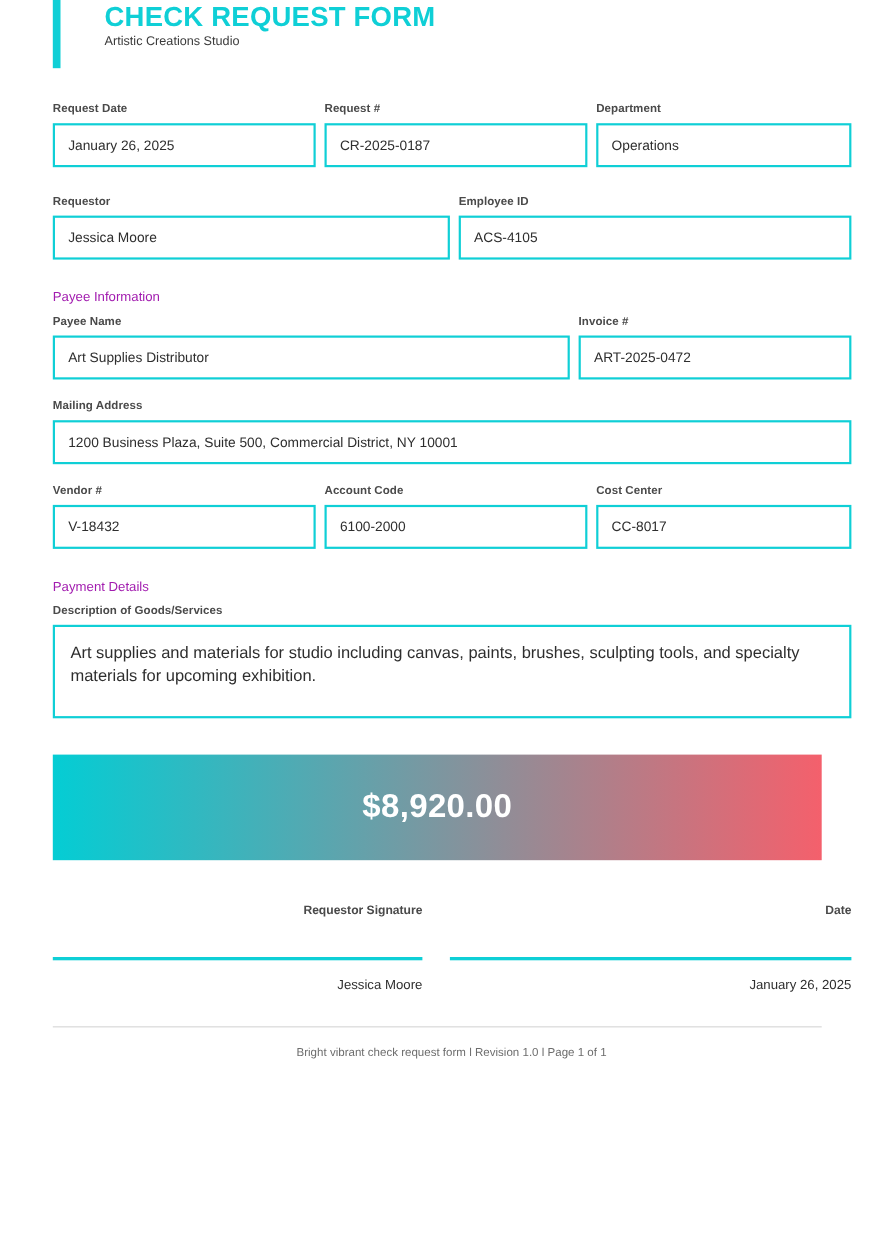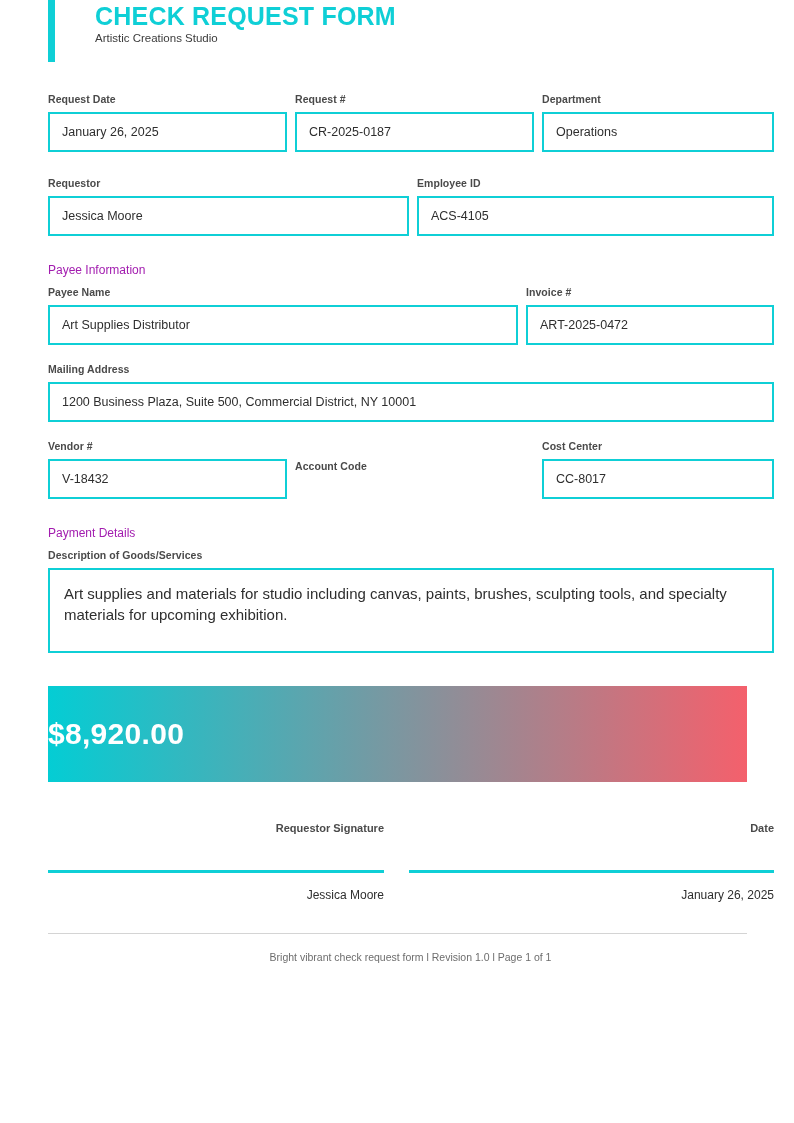--- a/index.html
+++ b/index.html
@@ -57,21 +57,21 @@
     margin-top: 0;
     line-height: 14px;
   }
 
   
   .content {
     margin: 0 20px 0 48px;
   }
   .row {
     display: flex;
-    align-items: center;
+    align-items: flex-start;
   }
   .field {
     display: flex;
     flex-direction: column;
   }
   .gap {
     flex: 0 0 8px;
   }
   .field-label {
     font-size: 10.5px;
@@ -124,20 +124,21 @@
     margin: 0;
   }
 
   
   .amount-banner {
     margin: 33px 47px 0 48px;
     height: 96px;
     background: linear-gradient(90deg, #04cdd4 0%, #f4606c 100%);
     display: flex;
     align-items: center;
+    justify-content: center;
   }
   .amount-text {
     font-size: 30px;
     font-weight: bold;
     color: #ffffff;
     letter-spacing: 0.3px;
   }
 
   
   .sign-row {
@@ -284,20 +285,23 @@
           <div class="field-label">Vendor #</div>
           <div class="field-box">
             <span class="field-value">V-18432</span>
           </div>
         </div>
 
         <div class="gap"></div>
 
         <div class="field" style="flex:0 0 239px;">
           <div class="field-label">Account Code</div>
+          <div class="field-box">
+            <span class="field-value">6100-2000</span>
+          </div>
         </div>
 
         <div class="gap"></div>
 
         <div class="field" style="flex:1 1 auto;">
           <div class="field-label">Cost Center</div>
           <div class="field-box">
             <span class="field-value">CC-8017</span>
           </div>
         </div>

